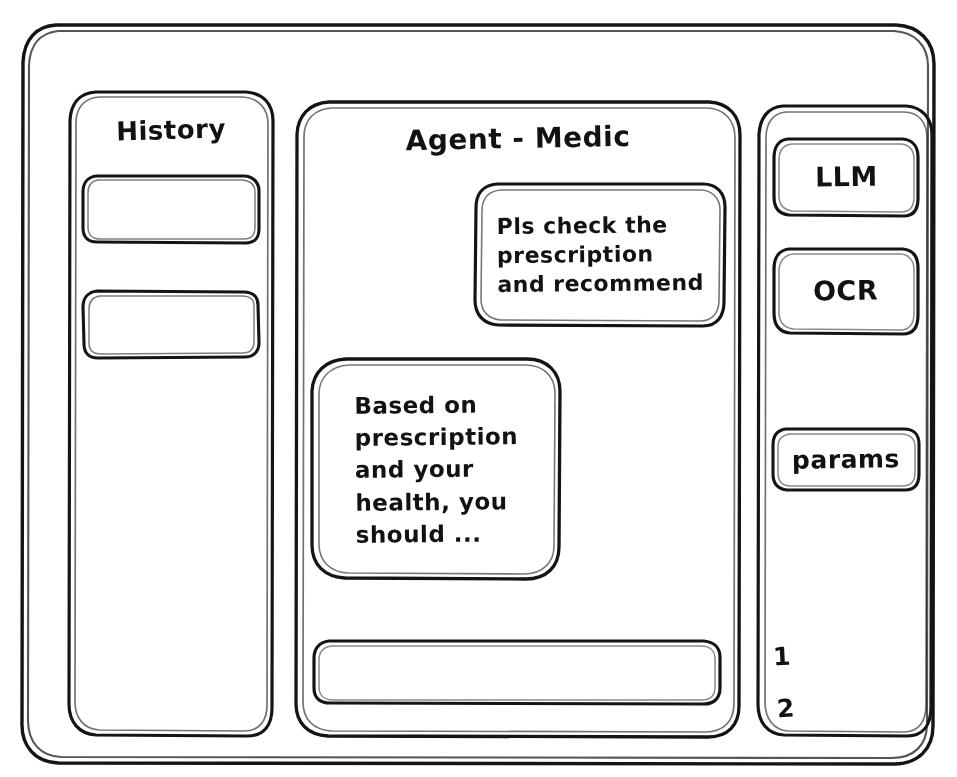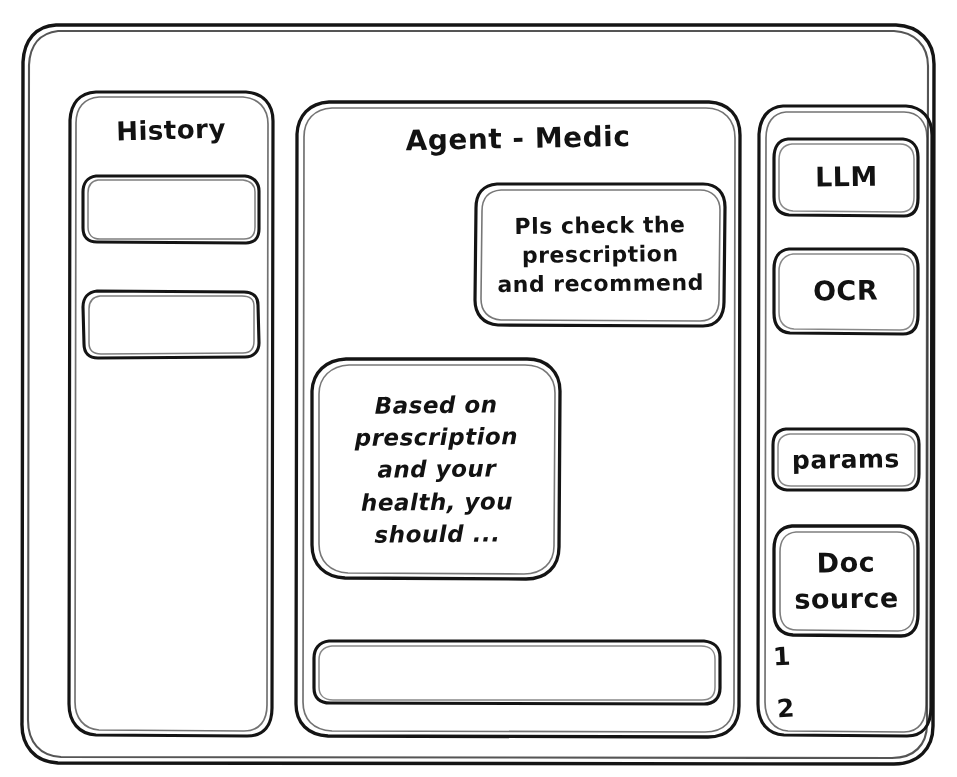--- a/index.html
+++ b/index.html
@@ -76,42 +76,41 @@
   }
   #history-item-0 { top: 85px; }
   #history-item-1 { top: 200px; }
 
   
   .bubble {
     position: absolute;
     display: flex;
     align-items: center;
     justify-content: center;
-    text-align: center;
     box-sizing: border-box;
   }
   .bubble .bubble-text {
     position: relative;
     z-index: 2;
     font-size: 22px;
     line-height: 1.32;
     padding: 0 14px;
     transform: rotate(-0.6deg);
     white-space: pre-line;
   }
 
   #bubble-user {
     left: 178px; top: 82px;
     width: 258px; height: 150px;
   }
   #bubble-user .bubble-text { font-size: 22px; }
 
   #bubble-agent {
     left: 15px; top: 257px;
-    width: 257px; height: 228px; font-style: italic;
+    width: 257px; height: 228px;
   }
   #bubble-agent .bubble-text { font-size: 23px; line-height: 1.40; }
 
   
   #composer {
     position: absolute;
     left: 18px; top: 540px;
     width: 412px; height: 68px;
   }
   #composer-input {
@@ -252,25 +251,17 @@
     </div>
 
     <div class="tool-btn" id="tool-params">
       <svg class="sketch" viewBox="0 0 152 67" preserveAspectRatio="none">
         <path d="M16 3 C 7 4, 3 10, 3 19 L3 48 C 3 58, 8 63, 17 64 L135 64 C 145 64, 149 58, 149 48 L149 18 C 149 9, 144 3, 134 3 Z" stroke-width="3.1"></path>
         <path d="M20 8 C 12 9, 8 14, 8 21 L8 47 C 8 55, 12 60, 21 60 L132 60 C 141 60, 145 55, 145 47 L145 20 C 145 13, 140 8, 131 8 Z" stroke-width="1.5" opacity="0.5"></path>
       </svg>
       <span class="hand tool-label">params</span>
     </div>
 
-    <div class="tool-btn" id="tool-doc">
-      <svg class="sketch" viewBox="0 0 152 118" preserveAspectRatio="none">
-        <path d="M22 4 C 10 5, 4 14, 4 27 L4 90 C 4 104, 10 112, 23 113 L131 114 C 143 114, 148 105, 148 92 L148 26 C 148 13, 142 5, 130 4 Z" stroke-width="3.3"></path>
-        <path d="M26 10 C 15 11, 10 19, 10 30 L10 89 C 10 100, 15 108, 27 108 L128 109 C 139 109, 144 101, 144 90 L144 28 C 144 17, 138 10, 127 10 Z" stroke-width="1.6" opacity="0.55"></path>
-      </svg>
-      <span class="hand tool-label">Doc
-source</span>
-    </div>
 
     <div class="hand doc-num" id="doc-num-1">1</div>
     <div class="hand doc-num" id="doc-num-2">2</div>
   </div>
 </div>
 
 </body></html>

